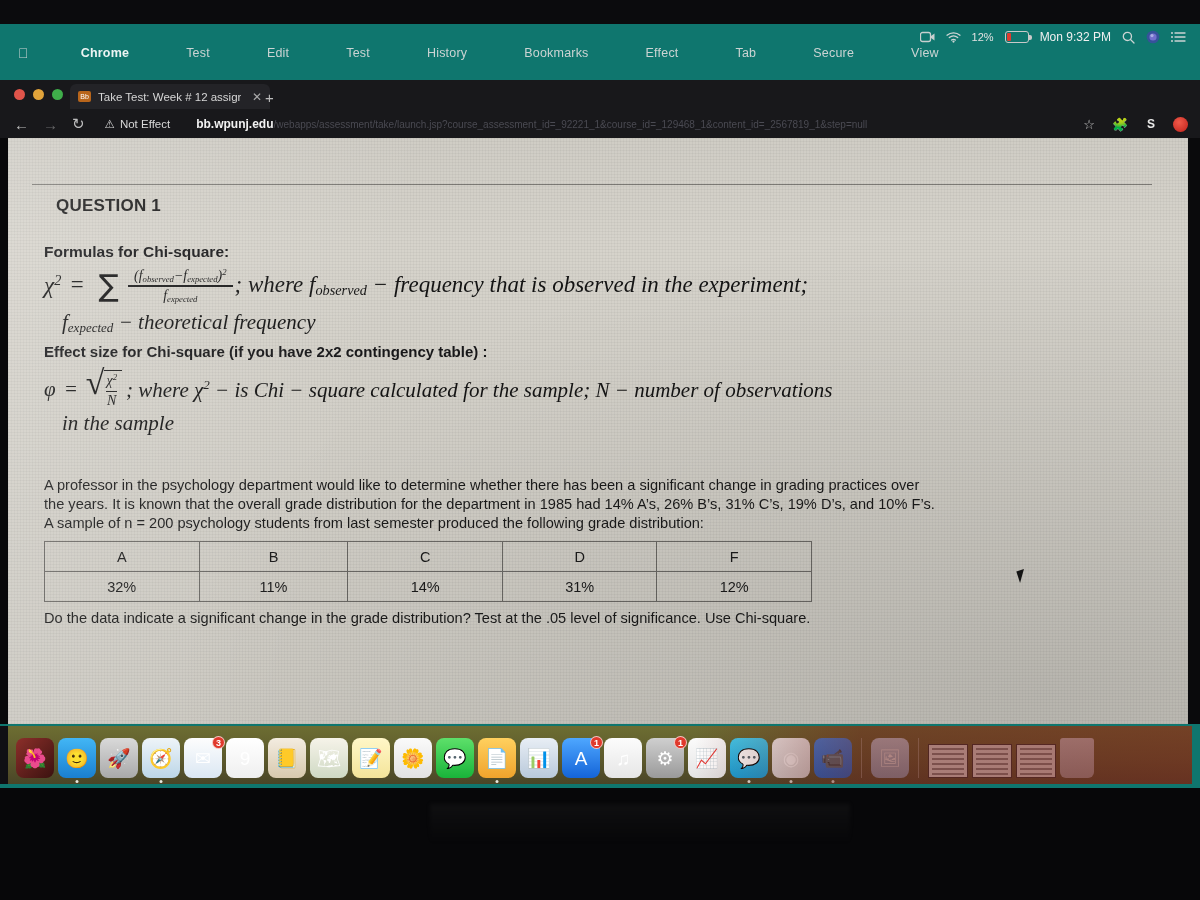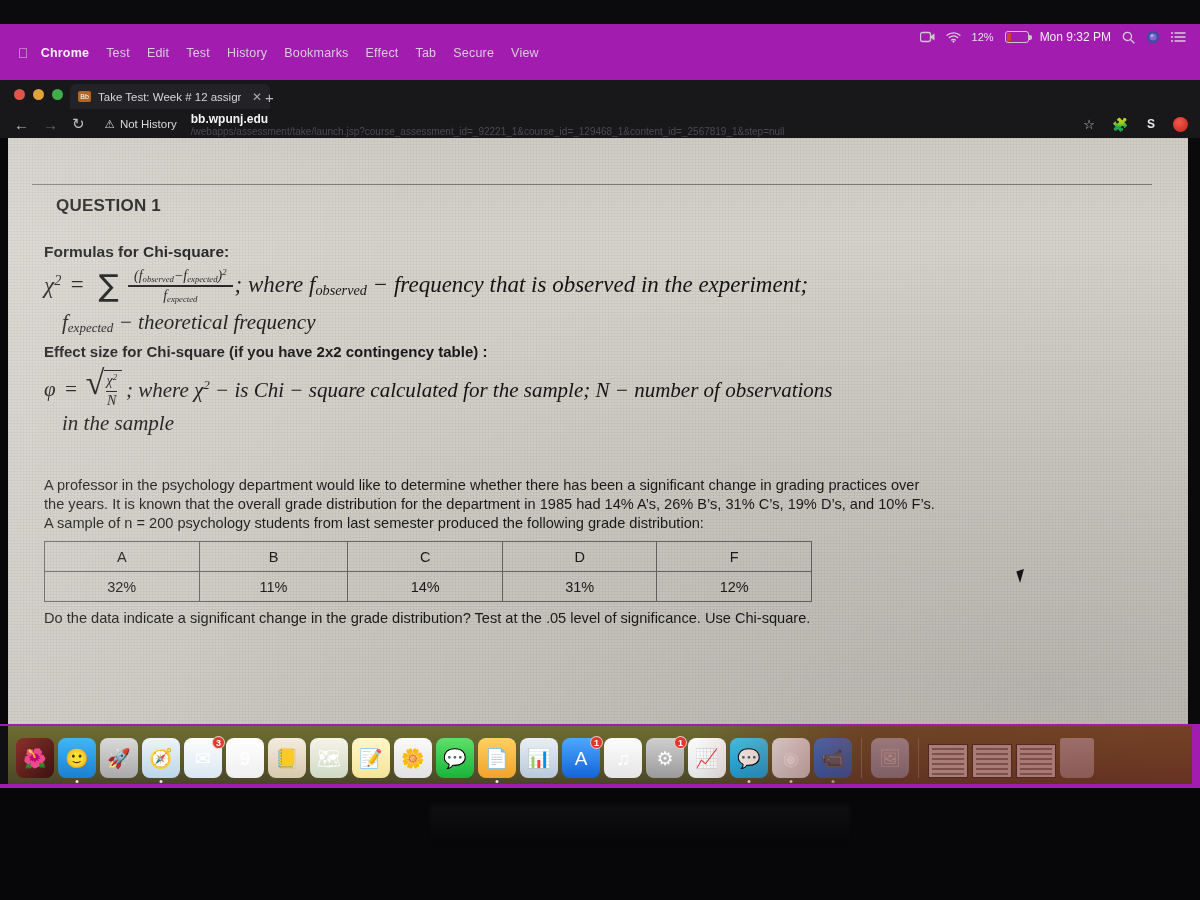--- a/index.html
+++ b/index.html
@@ -2,30 +2,30 @@
 <html><head>
 <meta charset="utf-8">
 <style>
   * { box-sizing: border-box; margin: 0; padding: 0; }
   html, body {
     width: 1200px; height: 900px;
     background: #0a0a0c;
     font-family: "Liberation Sans", sans-serif;
     overflow: hidden;
   }
-  #screen { position: relative; width: 1200px; height: 900px; background: #a21caf; }
+  #screen { position: relative; width: 1200px; height: 900px; background: #0f766e; }
 
   
   .menubar {
     position: absolute; left: 0; top: 40px; width: 1200px; height: 26px;
     display: flex; align-items: center; color: #dcdcdc;
     font-size: 12.5px; letter-spacing: .2px;
   }
   .menubar .apple { margin-left: 18px; margin-right: 12px; font-size: 14px; opacity: .9; }
-  .menubar .mi { margin-right: 17px; white-space: nowrap; opacity: .92; }
+  .menubar .mi { margin-right: 17px; white-space: nowrap; opacity: .92; margin-left: 40px; }
   .menubar .mi.bold { font-weight: bold; color: #fff; }
 
   .statusbar {
     position: absolute; right: 14px; top: 24px; height: 26px;
     display: flex; align-items: center; gap: 11px;
     color: #e2e2e2; font-size: 12px;
   }
   .statusbar .sicon { opacity: .92; display: flex; align-items: center; }
   .batt { position: relative; width: 24px; height: 12px; border: 1.4px solid #c9c9c9;
           border-radius: 3px; display:inline-block; }
@@ -58,21 +58,21 @@
   .newtab { position: absolute; left: 265px; top: 9px; color: #bdbdbd; font-size: 15px; }
 
   .omnibar {
     position: absolute; left: 0; top: 110px; width: 1200px; height: 28px;
     background: #18181b; display: flex; align-items: center;
     color: #dfdfdf; font-size: 12.5px;
   }
   .navbtn { color: #cfcfcf; font-size: 15px; margin-left: 14px; opacity: .9; }
   .navbtn.dim { opacity: .42; }
   .secbadge { display: flex; align-items: center; gap: 5px; margin-left: 20px; font-size: 11.5px; color: #d8d8d8; }
-  .urlwrap { margin-left: 14px; display: flex; align-items: baseline; overflow: hidden; white-space: nowrap; flex-direction: column; }
+  .urlwrap { margin-left: 26px; display: flex; align-items: baseline; overflow: hidden; white-space: nowrap; }
   .urlhost { color: #f2f2f2; font-weight: bold; font-size: 12px; }
   .urlpath { color: #4a4a52; font-size: 10px; }
 
   .toolicons { position: absolute; right: 12px; top: 110px; height: 28px;
                display: flex; align-items: center; gap: 18px; color: #c5c5c5; font-size: 13px; }
   .avatar-s { font-size: 12px; font-weight: bold; color: #e8e8e8; }
   .avatar-red { width: 15px; height: 15px; border-radius: 50%;
                 background: radial-gradient(circle at 40% 35%, #f05a4a, #c0201a); }
 
   
@@ -260,21 +260,21 @@
     </div>
     <div class="newtab">+</div>
   </div>
 
   <div class="omnibar">
     <span class="navbtn">←</span>
     <span class="navbtn dim">→</span>
     <span class="navbtn">↻</span>
     <span class="secbadge">
       <span>⚠</span>
-      <span>Not History</span>
+      <span>Not Effect</span>
     </span>
     <span class="urlwrap">
       <span class="urlhost">bb.wpunj.edu</span>
       <span class="urlpath">/webapps/assessment/take/launch.jsp?course_assessment_id=_92221_1&amp;course_id=_129468_1&amp;content_id=_2567819_1&amp;step=null</span>
     </span>
   </div>
 
   <div class="toolicons">
     <span>☆</span>
     <span>🧩</span>

